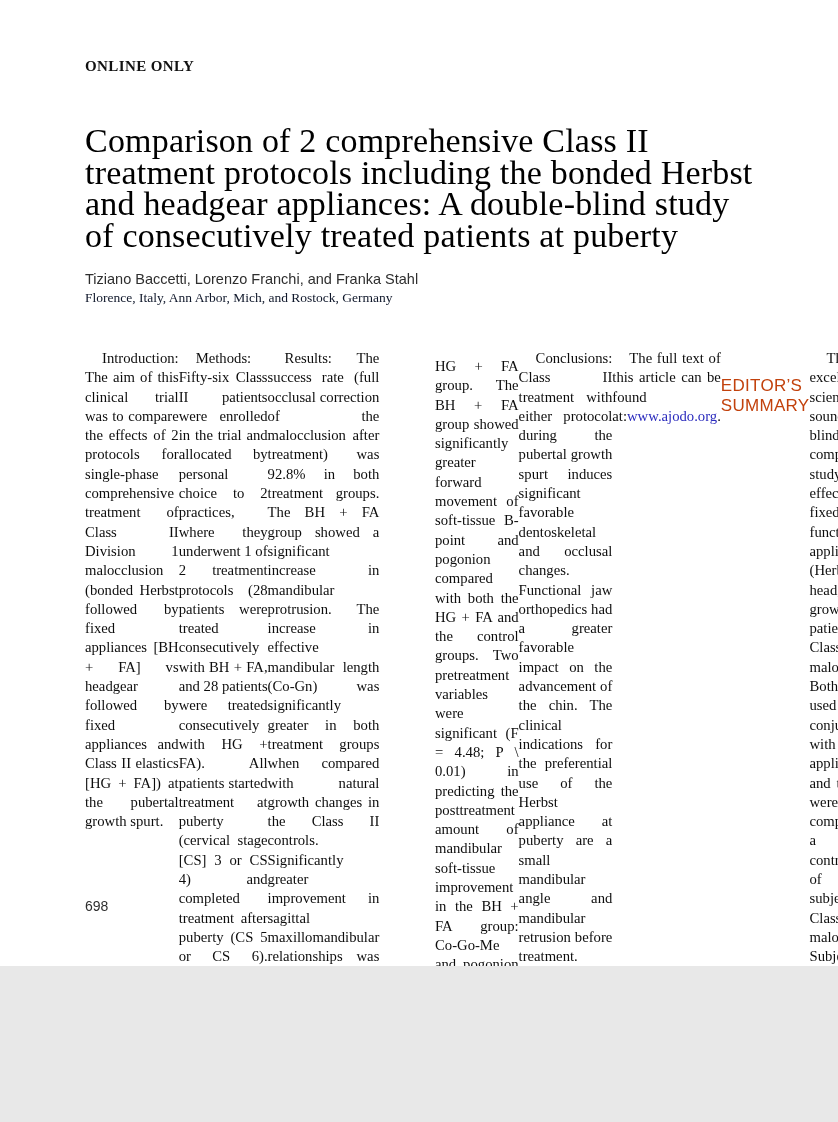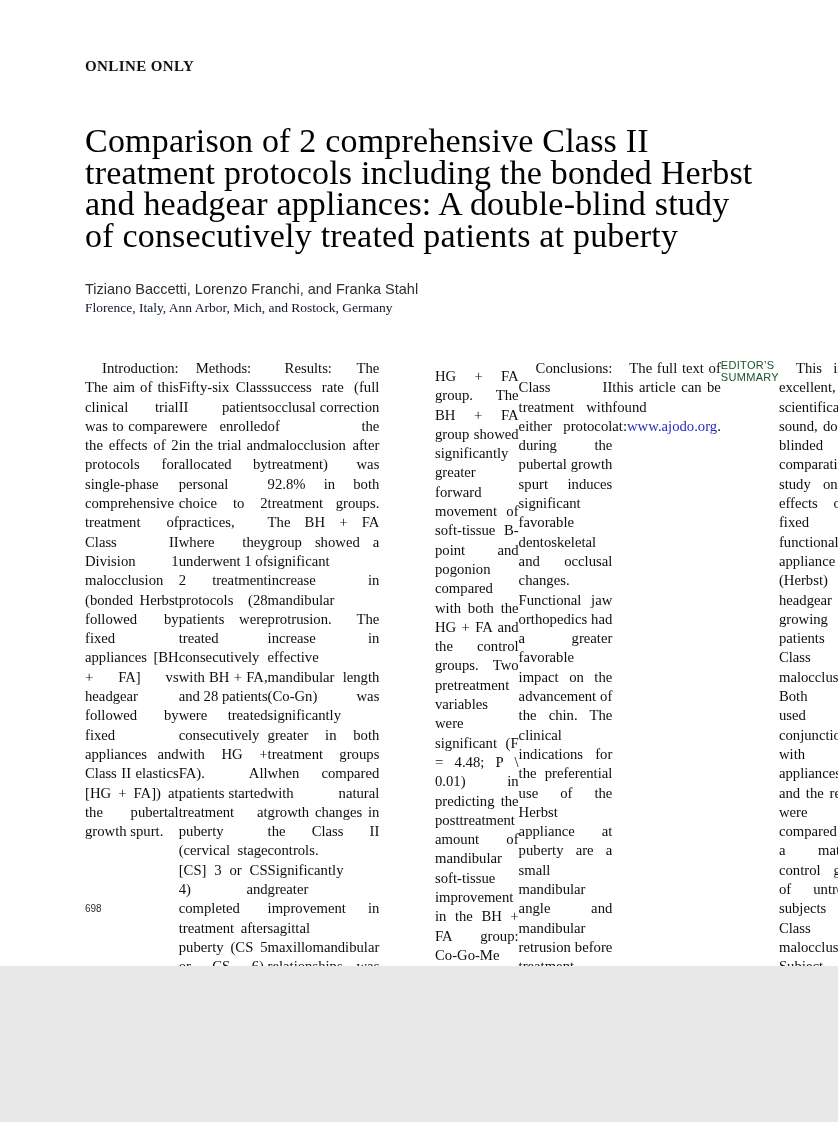--- a/index.html
+++ b/index.html
@@ -25,21 +25,21 @@
   .title {
     margin-top: 50px;
     font-size: 34px;
     line-height: 31.5px;
     font-weight: 500;
     color: #000000;
     white-space: pre-line;
     letter-spacing: 0.2px;
   }
   .authors {
-    margin-top: 30px;
+    margin-top: 20px;
     font-family: "Liberation Sans", sans-serif;
     font-size: 14.5px;
     color: #2e2e2e;
   }
   .affiliations {
     margin-top: 3px;
     font-family: "Liberation Serif", serif;
     font-size: 13.5px;
     color: #0f172a;
   }
@@ -66,32 +66,33 @@
   .footnote {
     margin-top: auto;
     padding-bottom: 28px;
     font-size: 11px;
     line-height: 13.6px;
     font-weight: 600;
     color: #1a1a1a;
   }
   .footnote div { white-space: nowrap; }
   .editor-heading {
+    margin-top: 27px;
     font-family: "Liberation Sans", sans-serif;
-    font-size: 11px;
+    font-size: 17px;
     letter-spacing: 0.3px;
-    color: #14532d;
+    color: #c2410c;
   }
   .editor-body { margin-top: 11px; }
   .page-number {
     position: absolute;
     left: 85px;
     bottom: 52px;
     font-family: "Liberation Sans", sans-serif;
-    font-size: 10px;
+    font-size: 14px;
     color: #2e2e2e;
   }
   .link {
     color: #2b2bbd;
     text-decoration: none;
     cursor: pointer;
   }
 </style>
 </head>
 <body>

